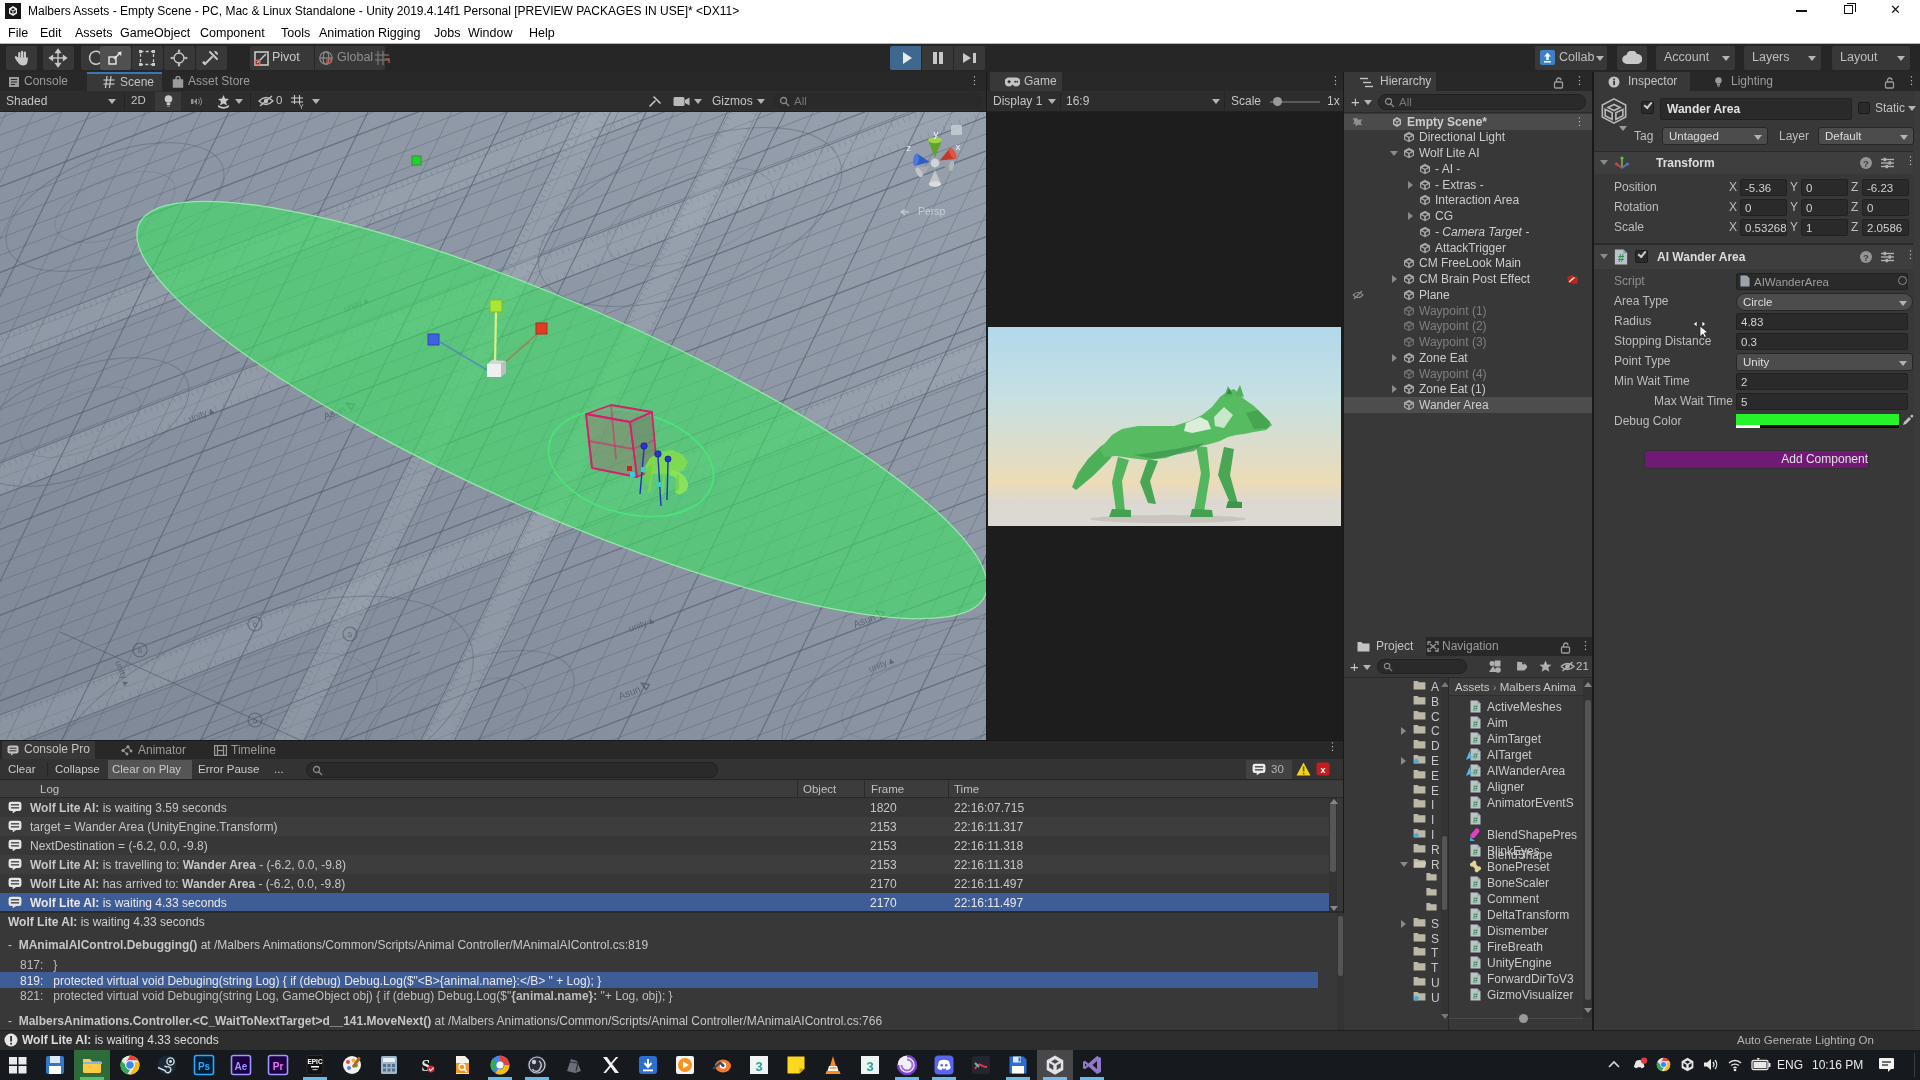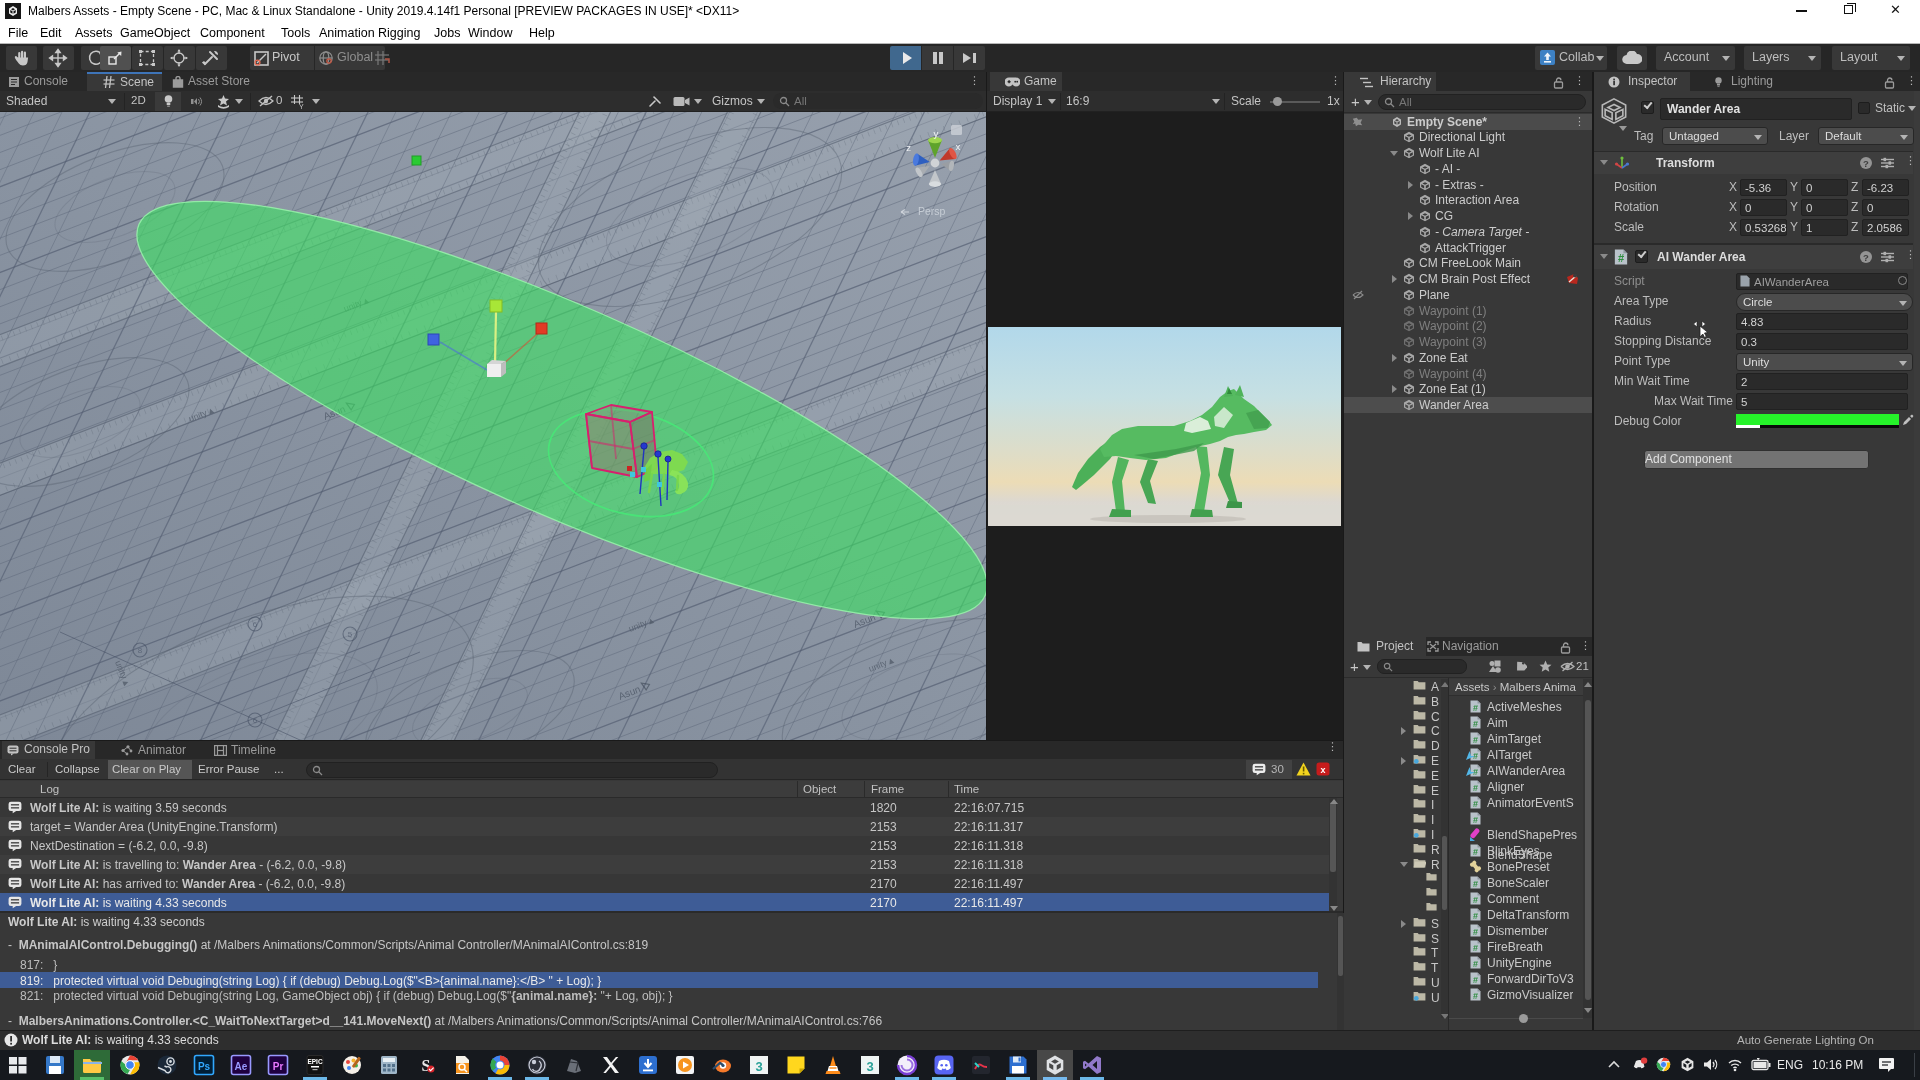--- a/index.html
+++ b/index.html
@@ -1175,21 +1175,21 @@
 <div class="ab" style="left:1736px;top:414px;width:163px;height:11px;background:#26f32a;"></div>
 <div class="ab" style="left:1736px;top:425px;width:24px;height:3px;background:#ffffff;"></div>
 <div class="ab" style="left:1760px;top:425px;width:139px;height:3px;background:#0a0a0a;"></div>
 <svg class="ab" style="left:1902px;top:414px" width="12" height="12" viewBox="0 0 12 12">
     <path d="M1 11 L2 8 L7 3 L9 5 L4 10 Z M8 2 L10 0.5 L11.5 2 L10 4 Z" fill="#c0c0c0"></path>
   </svg>
 <svg class="ab" style="left:1693px;top:316px" width="22" height="22" viewBox="0 0 22 22">
     <path d="M4 5 L0.5 8 L4 11 Z M9 5 L12.5 8 L9 11 Z" fill="#fff" stroke="#222" stroke-width="0.7"></path>
     <path d="M7 10 L7 21 L9.8 18 L11.5 21.5 L13.3 20.4 L11.5 17 L15 16.6 Z" fill="#fff" stroke="#222" stroke-width="0.8"></path>
   </svg>
-<div class="ab" style="left:1644px;top:450px;width:225px;height:19px;background:#737373;border:1px solid #303030;border-radius:3px;color:#e0e0e0;font-size:12px;text-align:left;line-height:17px;">Add Component</div>
+<div class="ab" style="left:1644px;top:450px;width:225px;height:19px;background:#701a75;border:1px solid #303030;border-radius:3px;color:#e0e0e0;font-size:12px;text-align:right;line-height:17px;">Add Component</div>
 <div class="ab" style="left:0;top:740px;width:1344px;height:1px;background:#191919;"></div>
 <div class="pan" style="left:0;top:741px;width:1343px;height:289px;"></div>
 <div class="tabbar" style="left:0;top:741px;width:1343px;height:18px;"></div>
 <div class="tab act" style="left:2px;top:741px;width:93px;padding-left:22px;height:18px;line-height:16px;">Console Pro</div>
 <svg class="ab" style="left:7px;top:745px" width="12" height="11" viewBox="0 0 12 11">
     <rect x="0.5" y="0.5" width="11" height="8" rx="2" fill="#c3c3c3"></rect>
     <path d="M4 8.5 L4 10.5 L7 8.5 Z" fill="#c3c3c3"></path>
     <g stroke="#383838" stroke-width="1.1">
       <line x1="2.5" y1="3.2" x2="9.5" y2="3.2"></line>
       <line x1="2.5" y1="5.8" x2="9.5" y2="5.8"></line>

